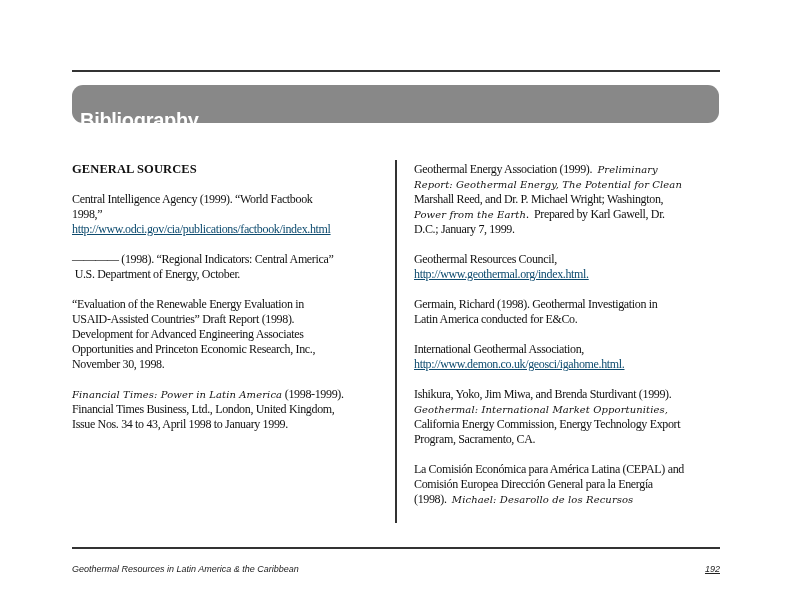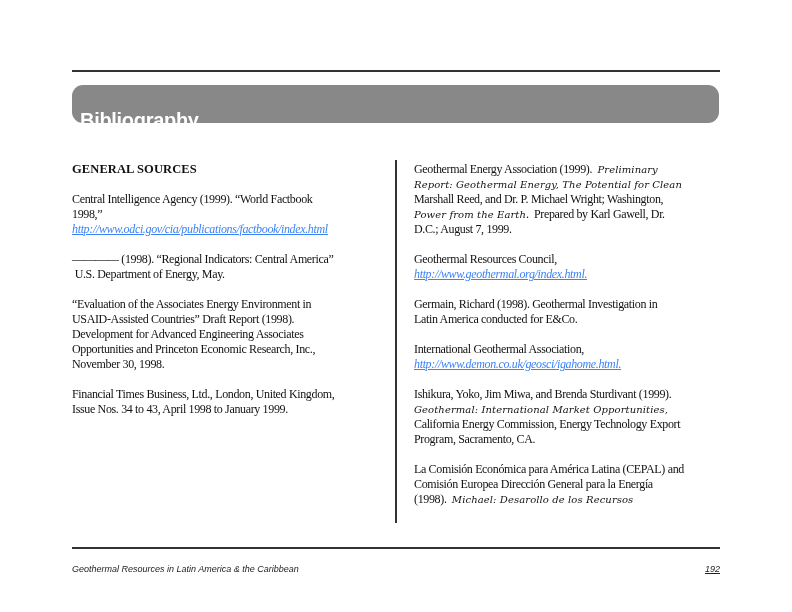--- a/index.html
+++ b/index.html
@@ -78,23 +78,22 @@
       margin: 0 0 15px 0;
       letter-spacing: -0.35px;
     }
     .entry .it {
       font-style: italic;
       font-family: "DejaVu Serif", serif;
       font-size: 10px;
       letter-spacing: 0.1px;
     }
     .entry a {
-      color: #3b82f6;
+      color: #0c4a6e;
       text-decoration: underline;
-      font-style: italic;
     }
     .entry a.nounderline {
       text-decoration: none;
     }
     .entry a.nounderline .dot {
       text-decoration: underline;
     }
     .line {
       display: block;
       white-space: nowrap;
@@ -142,46 +141,47 @@
 
   <div class="entry">
     <span class="line">Central Intelligence Agency (1999).  “World Factbook</span>
     <span class="line">1998,”</span>
     <span class="line"><a href="#">http://www.odci.gov/cia/publications/factbook/index.html</a></span>
   </div>
 
 
   <div class="entry">
     <span class="line">———— (1998).  “Regional Indicators:  Central America”</span>
-    <span class="line" style="white-space:pre"> U.S. Department of Energy, May.</span>
-  </div>
-
-  <div class="entry">
-    <span class="line">“Evaluation of the Associates Energy Environment in</span>
+    <span class="line" style="white-space:pre"> U.S. Department of Energy, October.</span>
+  </div>
+
+  <div class="entry">
+    <span class="line">“Evaluation of the Renewable Energy Evaluation in</span>
     <span class="line">USAID-Assisted Countries” Draft Report  (1998).</span>
     <span class="line">Development for Advanced Engineering Associates</span>
     <span class="line">Opportunities and Princeton Economic Research, Inc.,</span>
     <span class="line">November 30, 1998.</span>
   </div>
 
   <div class="entry">
+    <span class="line"><span class="it">Financial Times:  Power in Latin America</span><span> (1998-1999).</span></span>
     <span class="line">Financial Times Business, Ltd., London, United Kingdom,</span>
     <span class="line">Issue Nos. 34 to 43, April 1998 to January 1999.</span>
   </div>
 </div>
 
 <div class="divider"></div>
 
 <div class="col col-right">
   <div class="entry">
     <span class="line"><span style="white-space:pre">Geothermal Energy Association (1999).  </span><span class="it">Preliminary</span></span>
     <span class="line it">Report:  Geothermal Energy, The Potential for Clean</span>
     <span class="line">Marshall Reed, and Dr. P. Michael Wright; Washington,</span>
     <span class="line"><span class="it">Power from the Earth</span><span style="white-space:pre">.  Prepared by Karl Gawell, Dr.</span></span>
-    <span class="line">D.C.; August 7, 1999.</span>
+    <span class="line">D.C.; January 7, 1999.</span>
   </div>
 
   <div class="entry">
     <span class="line">Geothermal Resources Council,</span>
     <span class="line"><a href="#">http://www.geothermal.org/index.html.</a></span>
   </div>
 
   <div class="entry">
     <span class="line">Germain, Richard (1998).  Geothermal Investigation in</span>
     <span class="line">Latin America conducted for E&amp;Co.</span>

